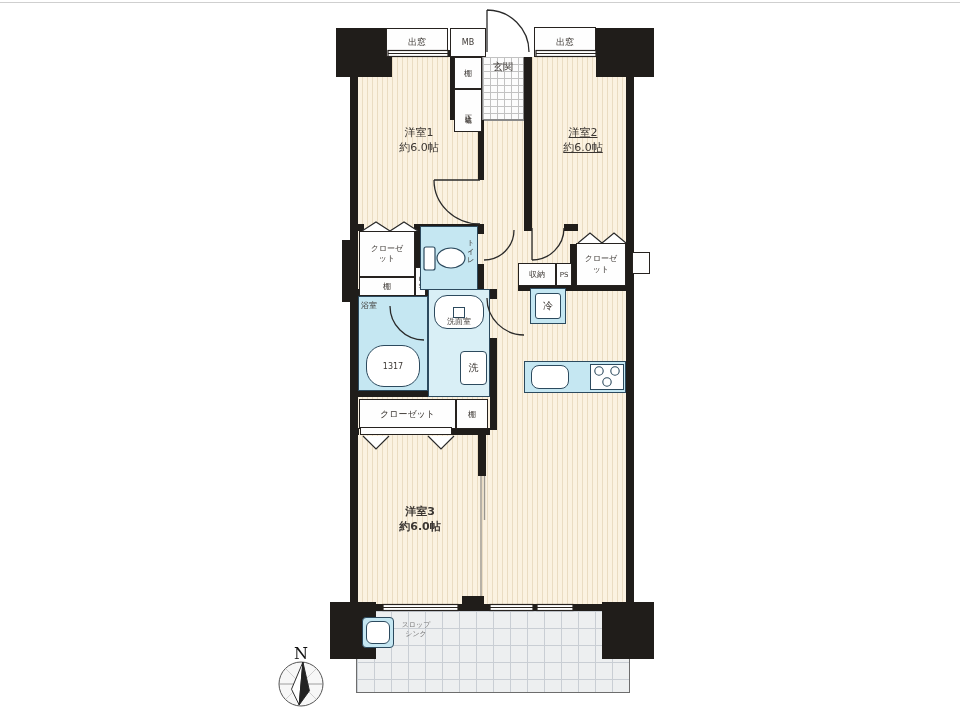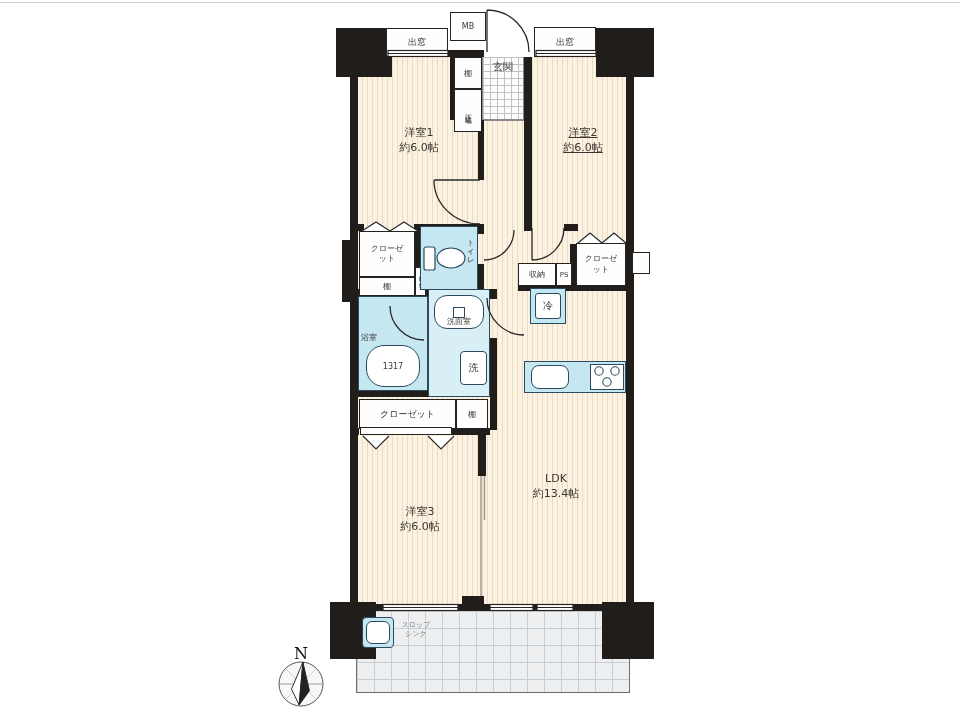--- a/index.html
+++ b/index.html
@@ -69,21 +69,21 @@
   <div class="wall" style="left:490px;top:338px;width:7px;height:92px;"></div>
   <div class="wall" style="left:570px;top:244px;width:6px;height:41px;"></div>
   <div class="wall" style="left:478px;top:428px;width:8px;height:48px;"></div>
   <div class="wall" style="left:462px;top:596px;width:22px;height:8px;"></div>
 
   <div class="abs" style="left:484px;top:50px;width:50px;height:7px;background:#ffffff;"></div>
 
   <div class="wbox" style="left:386px;top:28px;width:62px;height:29px;font-size:9px;">
     <span>出窓</span>
     </div>
-  <div class="wbox" style="left:450px;top:12px;width:36px;height:29px;font-size:8px;">
+  <div class="wbox" style="left:450px;top:28px;width:36px;height:29px;font-size:8px;">
     <span>MB</span>
     </div>
   <div class="wbox" style="left:534px;top:27px;width:62px;height:30px;font-size:9px;">
     <span>出窓</span>
     </div>
 
   <div class="wbox" style="left:454px;top:57px;width:28px;height:32px;font-size:8px;">
     <span>棚</span>
     </div>
   <div class="wbox" style="left:454px;top:89px;width:28px;height:43px;font-size:7px;">
@@ -144,30 +144,26 @@
   <div class="whitefix" style="left:366px;top:621px;width:24px;height:23px;border-radius:6px;"></div>
 
   <div class="lbl" style="left:359px;top:126px;width:120px;font-size:11px;">
     <div>洋室1</div>
     <div>約6.0帖</div>
     </div>
   <div class="lbl" style="left:523px;top:126px;width:120px;font-size:11px;text-decoration:underline;">
     <div>洋室2</div>
     <div>約6.0帖</div>
     </div>
-  <div class="lbl" style="left:360px;top:505px;width:120px;font-size:11px;">
+  <div class="lbl" style="left:360px;top:505px;width:120px;font-size:11px;font-weight:bold;">
     <div>洋室3</div>
     <div>約6.0帖</div>
     </div>
-  <div class="lbl" style="left:496px;top:472px;width:120px;font-size:11px;">
-    <div>LDK</div>
-    <div>約13.4帖</div>
-    </div>
   <div class="lbl" style="left:482px;top:60px;width:42px;font-size:10px;text-align:center;">玄関</div>
-  <div class="lbl" style="left:361px;top:301px;width:40px;font-size:8px;text-align:left;margin-top:32px;">浴室</div>
+  <div class="lbl" style="left:361px;top:301px;width:40px;font-size:8px;text-align:left;">浴室</div>
   <div class="lbl" style="left:430px;top:317px;width:58px;font-size:8px;">洗面室</div>
   <div class="lbl vtext" style="left:465px;top:234px;font-size:7px;">トイレ</div>
   <div class="lbl" style="left:394px;top:621px;width:44px;font-size:7px;color:#777;line-height:1.25;">
     <div>スロップ</div>
     <div>シンク</div>
     </div>
   <div class="lbl" style="left:286px;top:643px;width:30px;font-size:16px;font-family:'DejaVu Serif',serif;color:#111;">N</div>
 
   <svg width="960" height="720" viewBox="0 0 960 720">
 

